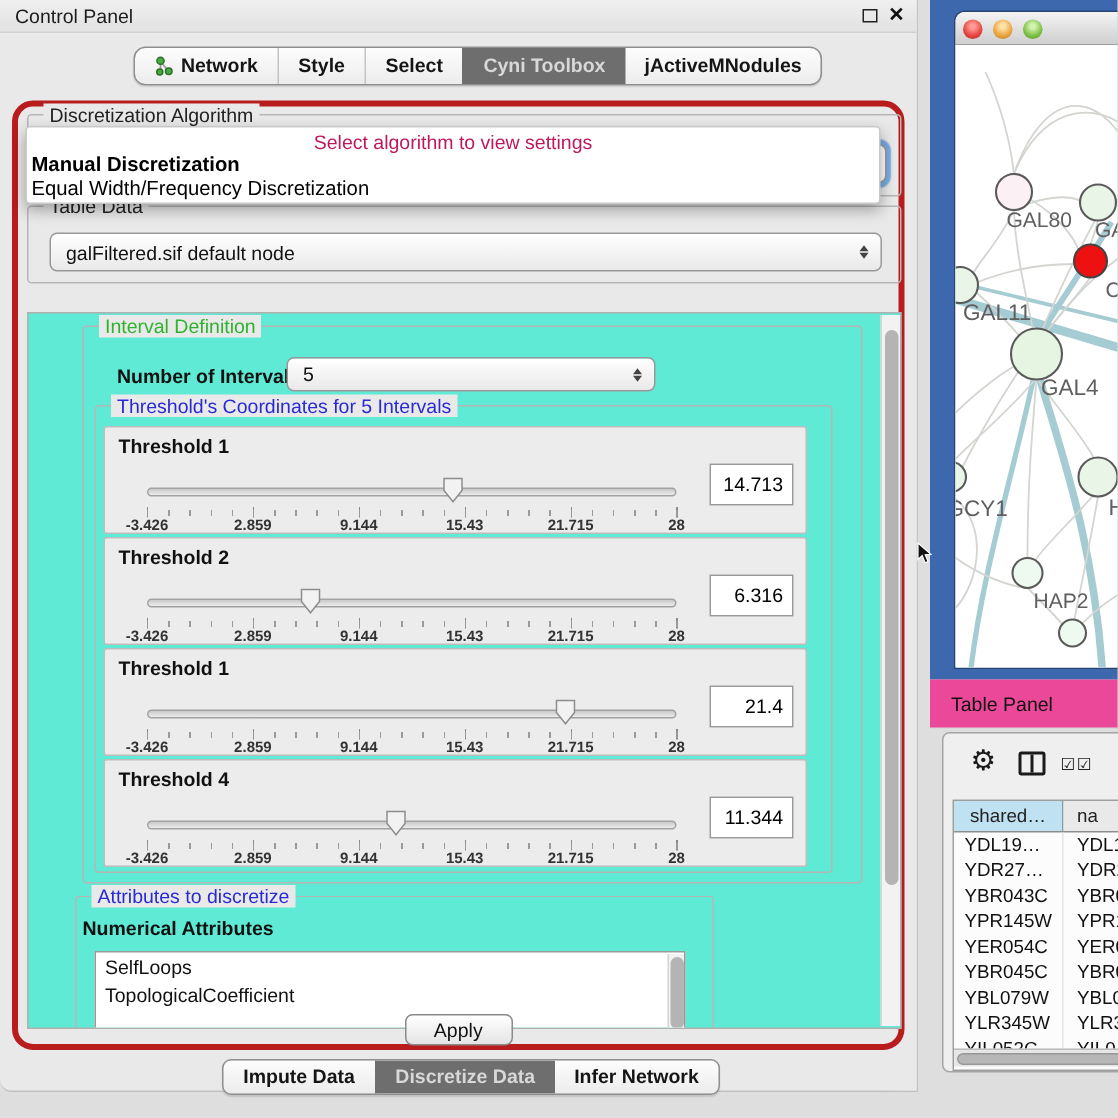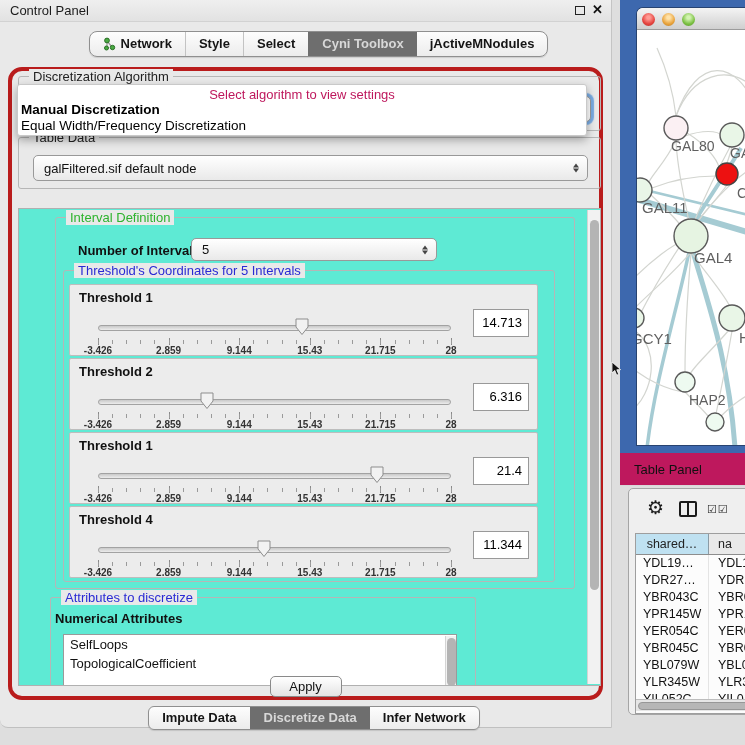--- a/index.html
+++ b/index.html
@@ -101,21 +101,21 @@
   #mac-titlebar { height:22px; border-radius:6px 6px 0 0;
     background:linear-gradient(#f4f4f4,#cfcfcf); border-bottom:1px solid #9b9b9b; position:relative; }
   .light { position:absolute; top:4.5px; width:13px; height:13px; border-radius:50%; }
   .l-red    { left:5px;  background:radial-gradient(circle at 50% 35%, #ff9a94 0 15%, #e5433e 60%, #a93633); }
   .l-yellow { left:25px; background:radial-gradient(circle at 50% 35%, #ffe2a8 0 15%, #e9a33c 60%, #b27a2a); }
   .l-green  { left:45px; background:radial-gradient(circle at 50% 35%, #d2f3b0 0 15%, #7bc043 60%, #57912c); }
   #canvas { position:absolute; left:0; top:22px; width:130px; height:415px; background:#fff; overflow:hidden; }
 
   
   #tp-strip { position:absolute; left:620px; top:453px; width:125px; height:33px;
-    background:#be185d; border-bottom:1px solid #d8d8d8; }
+    background:#ec4899; border-bottom:1px solid #d8d8d8; }
   #tp-strip span { position:absolute; left:14px; line-height:33px; font-size:13px; color:#111; }
   #tp-win { position:absolute; left:628px; top:488px; width:130px; height:227px;
     background:#efefef; border:1px solid #a5a5a5; border-radius:5px; overflow:hidden; }
   #tp-toolbar { position:absolute; left:0; top:8px; height:26px; width:100%; }
   .gear { position:absolute; left:18px; top:-2px; font-size:19px; color:#1a1a1a; line-height:26px; }
   .spliticon { position:absolute; left:50px; top:4px; width:18px; height:16px;
     border:2px solid #1a1a1a; border-radius:2px; }
   .spliticon:after { content:""; position:absolute; left:50%; top:0; bottom:0; width:2px;
     margin-left:-1px; background:#1a1a1a; }
   .checks { position:absolute; left:78px; top:6px; font-size:11px; color:#222; letter-spacing:1px; }

